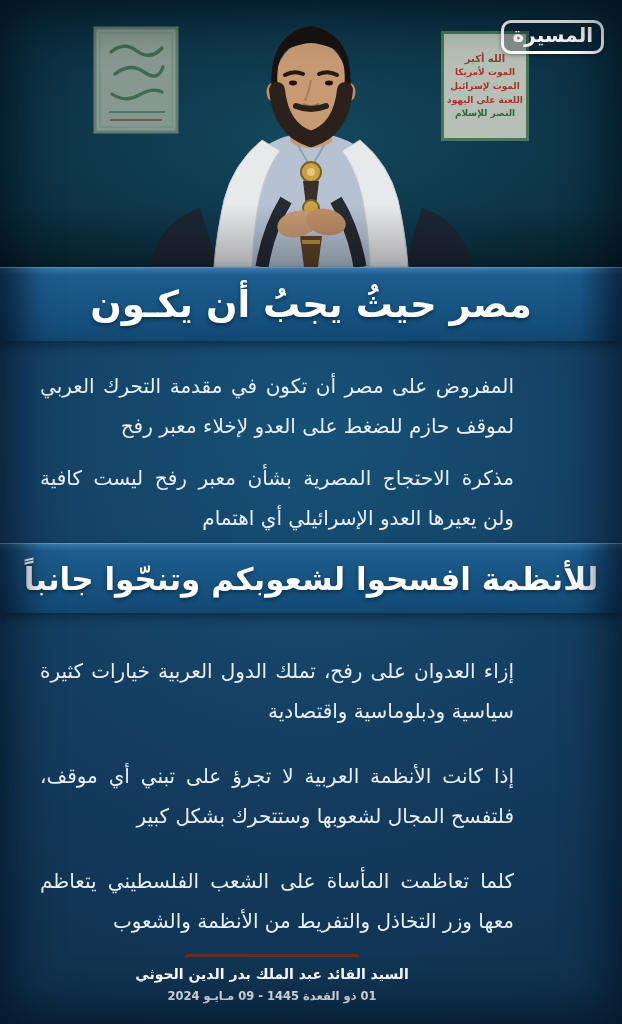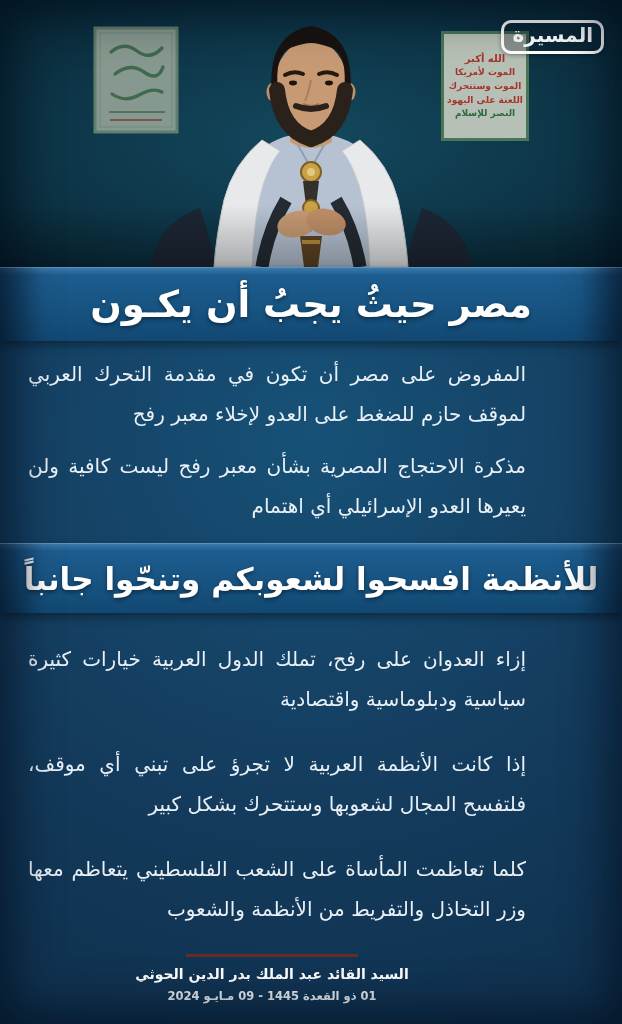--- a/index.html
+++ b/index.html
@@ -55,21 +55,21 @@
     text-shadow:0 2px 4px rgba(0,0,0,.45);
   }
   .band-1{height:74px;}
   .band-1 h1{font-size:37px;}
   .band-2{height:70px;}
   .band-2 h1{font-size:31px;}
 
   
   .textblock{width:622px;flex:none;direction:rtl;}
   .textblock p{
-    margin:0;color:#e8eff5;font-size:20px;line-height:2.0;
+    margin:12px;color:#e8eff5;font-size:20px;line-height:2.0;
     text-align:justify;
   }
   .tb-1{height:202px;padding:13px 96px 0 28px;}
   .tb-1 p{margin-bottom:12px;}
   .tb-2{height:335px;padding:26px 96px 0 28px;}
   .tb-2 p{margin-bottom:25px;}
 
   
   .footer{width:600px;height:76px;flex:none;}
   .footer-inner{transform:translateX(-50px);text-align:center;}
@@ -156,21 +156,21 @@
             <ellipse cx="326" cy="222" rx="20" ry="13" fill="#bf8f68" transform="rotate(12 326 222)"></ellipse>
           </g>
         </g>
 
         <rect x="0" y="205" width="622" height="62" fill="url(#botShade)"></rect>
       </svg>
 
       <div class="slogan">
         <span class="slogan-line big">الله أكبر</span>
         <span class="slogan-line">الموت لأمريكا</span>
-        <span class="slogan-line">الموت وستتحرك</span>
+        <span class="slogan-line">الموت لإسرائيل</span>
         <span class="slogan-line">اللعنة على اليهود</span>
         <span class="slogan-line green">النصر للإسلام</span>
       </div>
 
       <div class="logo">
         <span>المسيرة</span>
       </div>
     </div>
 
     <div class="band band-1">

